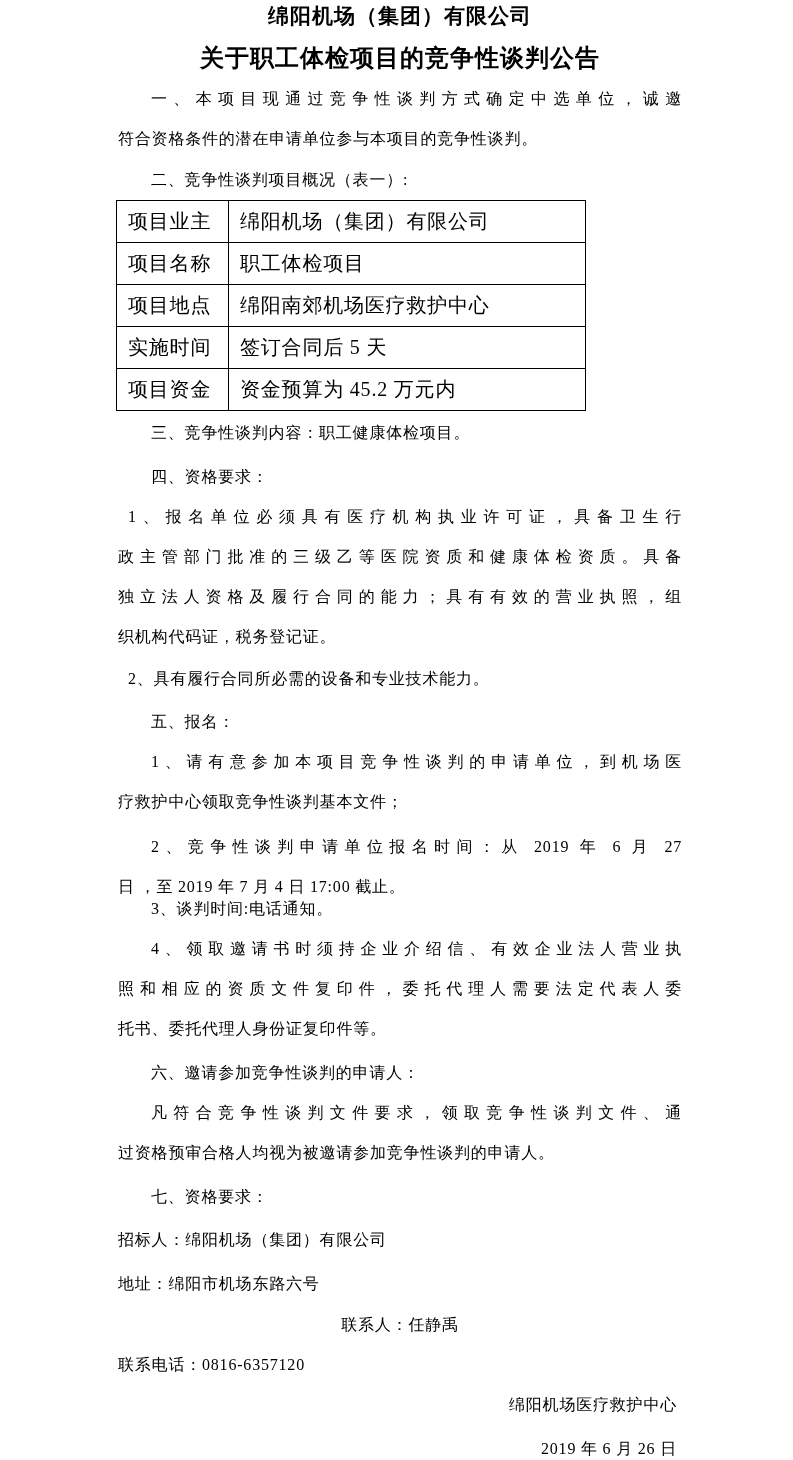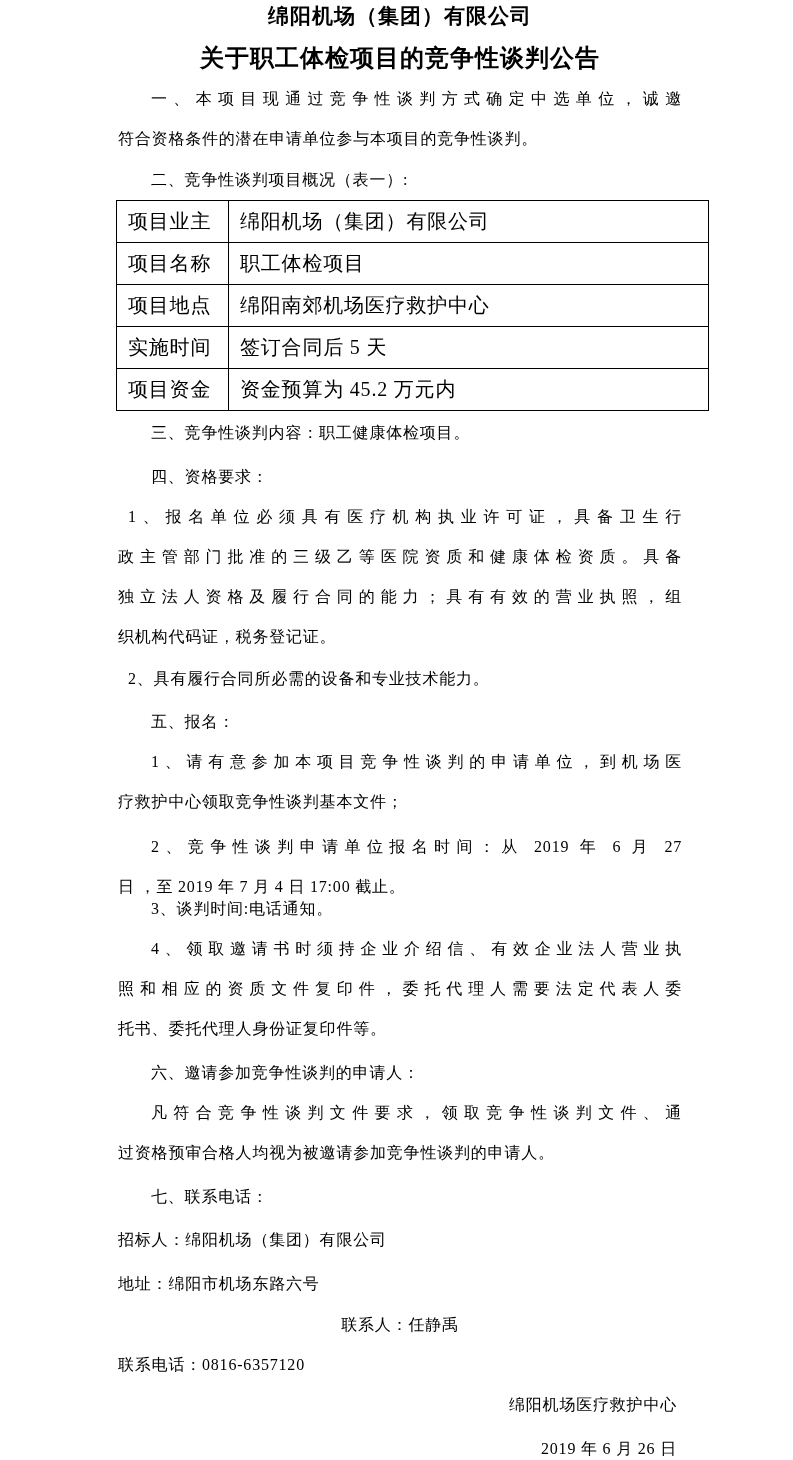--- a/index.html
+++ b/index.html
@@ -45,21 +45,21 @@
   .fj {
     text-align: justify;
     text-align-last: justify;
   }
   .ind2 { text-indent: 33px; }
   .ind1 { text-indent: 10px; }
   .sig  { text-align: right; padding-right: 5px; }
   table.project {
     border-collapse: collapse;
     table-layout: fixed;
-    width: 593px;
+    width: 470px;
     margin-left: -2px;
   }
   table.project td {
     border: 1.5px solid #000000;
     height: 41px;
     font-size: 20px;
     letter-spacing: 0.8px;
     vertical-align: middle;
     padding: 0 4px 0 11px;
     overflow: hidden;
@@ -139,21 +139,21 @@
     <div class="line">托书、委托代理人身份证复印件等。</div>
   </div>
 
   <div class="line ind2" style="margin-top:4px;">六、邀请参加竞争性谈判的申请人：</div>
 
   <div>
     <div class="line fj ind2">凡符合竞争性谈判文件要求，领取竞争性谈判文件、通</div>
     <div class="line">过资格预审合格人均视为被邀请参加竞争性谈判的申请人。</div>
   </div>
 
-  <div class="line ind2" style="margin-top:4px;">七、联系电话：</div>
+  <div class="line ind2" style="margin-top:4px;">七、资格要求：</div>
 
   <div class="line" style="margin-top:3px;">招标人：绵阳机场（集团）有限公司</div>
   <div class="line" style="margin-top:4px;">地址：绵阳市机场东路六号</div>
   <div class="line" style="margin-top:1px;text-align:center;">联系人：任静禹</div>
   <div class="line">联系电话：0816-6357120</div>
 
   <div class="line sig">绵阳机场医疗救护中心</div>
   <div class="line sig" style="margin-top:4px;">2019 年 6 月 26 日</div>
 
 </div>

